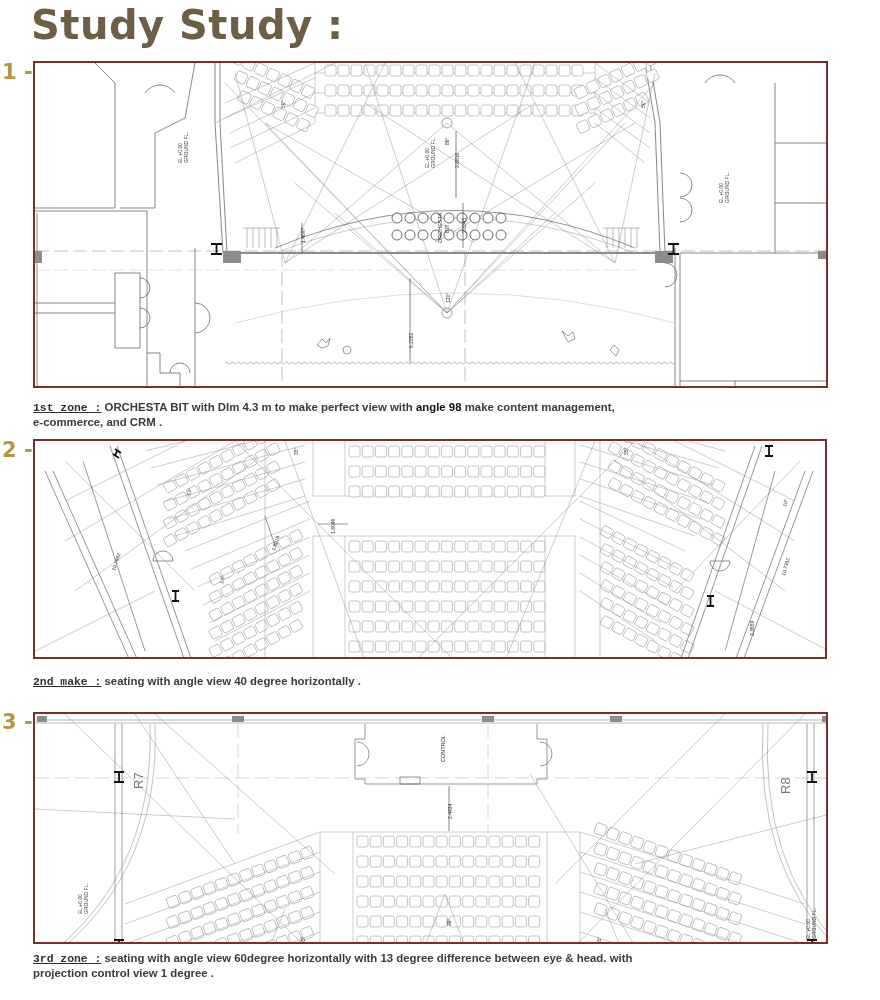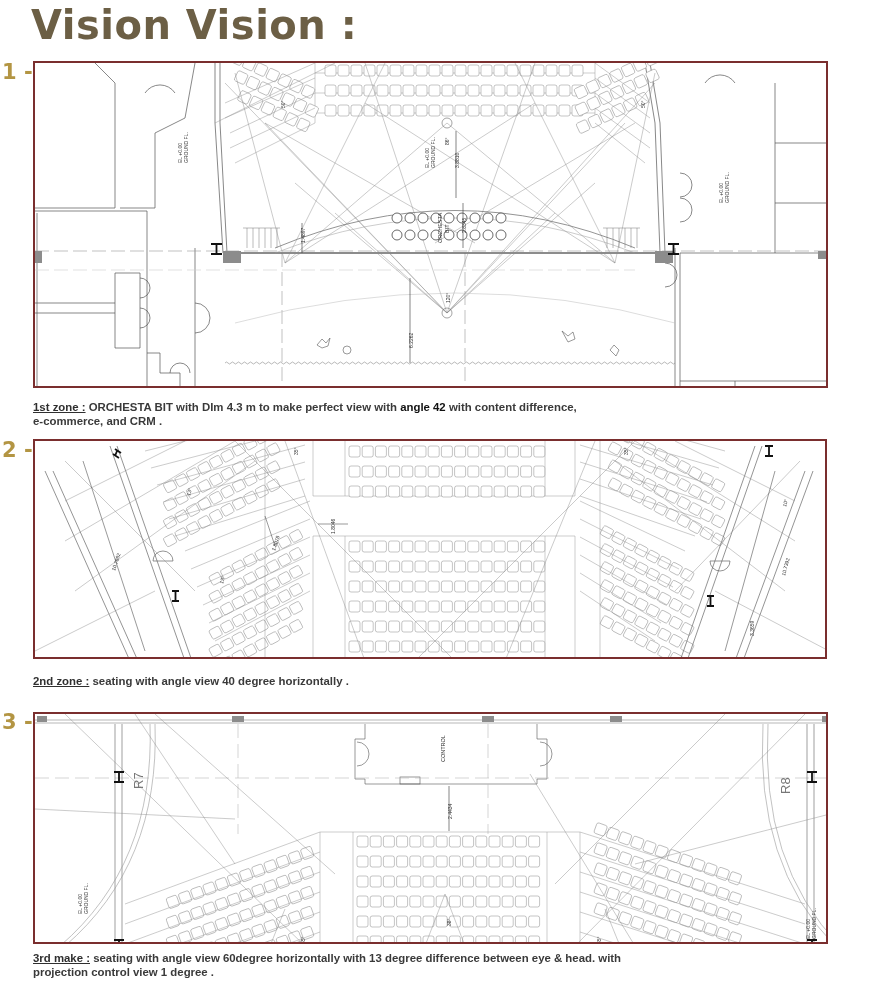--- a/index.html
+++ b/index.html
@@ -2,30 +2,30 @@
 <html><head>
 <meta charset="utf-8">
 <style>
   html,body{margin:0;padding:0;background:#ffffff;}
   body{width:880px;height:1000px;position:relative;overflow:hidden;font-family:"DejaVu Sans","Liberation Sans",sans-serif;}
   .title{position:absolute;left:31px;top:2px;font-size:40px;font-weight:bold;color:#6c5f45;letter-spacing:0.5px;font-family:"DejaVu Sans",sans-serif;}
   .num{position:absolute;left:2px;font-size:21px;font-weight:bold;color:#b39543;font-family:"DejaVu Sans",sans-serif;}
   .panel{position:absolute;border:2px solid #7a2e2e;background:#fff;box-sizing:border-box;overflow:hidden;}
   .panel svg{position:absolute;left:0;top:0;}
   .caption{position:absolute;left:33px;font-size:11.4px;font-weight:bold;color:#3a3a3a;line-height:14px;font-family:"Liberation Sans",sans-serif;}
-  .caption .zone{text-decoration:underline;color:#2f2f2f;}
+  .caption .zone{text-decoration:underline;color:#2f2f2f;font-family:Liberation Mono, monospace;}
   .caption .strong{font-weight:bold;color:#111;}
   .dim{font-family:"Liberation Sans",sans-serif;font-size:5px;fill:#333;}
   .lbl{font-family:"Liberation Sans",sans-serif;font-size:5.5px;fill:#333;}
   .big{font-family:"Liberation Sans",sans-serif;font-size:13px;fill:#777;}
 </style>
 </head>
 <body>
 
-<div class="title">Vision Vision :</div>
+<div class="title">Study Study :</div>
 
 <div class="num" style="top:60px;">1 -</div>
 <div class="panel" style="left:33px;top:61px;width:795px;height:327px;">
   <svg width="795" height="327" viewBox="0 0 795 327">
     <g stroke="#555" stroke-width="0.7" fill="none">
 
       <polyline points="0,145 80,145 80,20 60,0"></polyline>
       <polyline points="85,145 120,145 120,75 120,70 150,55 160,0"></polyline>
       <line x1="0" y1="148" x2="112" y2="148"></line>
       <line x1="2" y1="150" x2="2" y2="327"></line>
@@ -313,21 +313,21 @@
 
     <g stroke="#555" stroke-width="0.6" fill="none">
       <path d="M282,282 l5,-6 l4,4 l4,-5 l-2,8 l-6,2 z"></path>
       <circle cx="312" cy="287" r="4"></circle>
       <path d="M527,268 l6,5 l5,-4 l2,7 l-7,3 z"></path>
       <path d="M575,287 l4,-5 l5,5 l-3,6 z"></path>
     </g>
   </svg>
 </div>
 <div class="caption" style="top:400px;">
-  <span class="zone">1st zone :</span><span> ORCHESTA BIT with DIm 4.3 m to make perfect view with </span><span class="strong">angle 42</span><span> with content difference,</span><br>
+  <span class="zone">1st zone :</span><span> ORCHESTA BIT with DIm 4.3 m to make perfect view with </span><span class="strong">angle 98</span><span> make content management,</span><br>
   <span>e-commerce, and CRM .</span>
 </div>
 
 <div class="num" style="top:438px;">2 -</div>
 <div class="panel" style="left:33px;top:439px;width:794px;height:220px;">
   <svg width="794" height="220" viewBox="0 0 794 220">
 
     <g stroke="#999" stroke-width="0.5" fill="none">
       <line x1="278" y1="0" x2="278" y2="55"></line>
       <line x1="278" y1="55" x2="540" y2="55"></line>
@@ -732,21 +732,21 @@
     <text class="dim" transform="translate(750,135) rotate(-75)">10.7392</text>
     <text class="dim" transform="translate(719,195) rotate(-90)">3.3659</text>
     <text class="dim" transform="translate(155,55) rotate(-75)">13°</text>
     <text class="dim" transform="translate(188,143) rotate(-75)">13°</text>
     <text class="dim" transform="translate(263,14) rotate(-90)">35°</text>
     <text class="dim" transform="translate(593,14) rotate(-90)">35°</text>
     <text class="dim" transform="translate(751,66) rotate(-75)">10°</text>
   </svg>
 </div>
 <div class="caption" style="top:674px;">
-  <span class="zone">2nd zone :</span><span>  seating with angle view 40 degree horizontally .</span>
+  <span class="zone">2nd make :</span><span>  seating with angle view 40 degree horizontally .</span>
 </div>
 
 <div class="num" style="top:710px;">3 -</div>
 <div class="panel" style="left:33px;top:712px;width:795px;height:232px;">
   <svg width="795" height="232" viewBox="0 0 795 232">
 
     <g stroke="#888" stroke-width="0.6" fill="none">
       <line x1="0" y1="6" x2="795" y2="6"></line>
       <line x1="0" y1="9" x2="795" y2="9"></line>
     </g>
@@ -1048,15 +1048,15 @@
       <text class="dim" transform="translate(47,200) rotate(-90)">EL +0.00</text>
       <text class="dim" transform="translate(53,200) rotate(-90)">GROUND FL.</text>
     </g>
     <g>
       <text class="dim" transform="translate(775,225) rotate(-90)">EL +0.00</text>
       <text class="dim" transform="translate(781,225) rotate(-90)">GROUND FL.</text>
     </g>
   </svg>
 </div>
 <div class="caption" style="top:951px;">
-  <span class="zone">3rd make :</span><span>  seating with angle view 60degree horizontally with 13 degree difference between eye &amp; head. with</span><br>
+  <span class="zone">3rd zone :</span><span>  seating with angle view 60degree horizontally with 13 degree difference between eye &amp; head. with</span><br>
   <span>projection control view 1 degree .</span>
 </div>
 
 </body></html>

